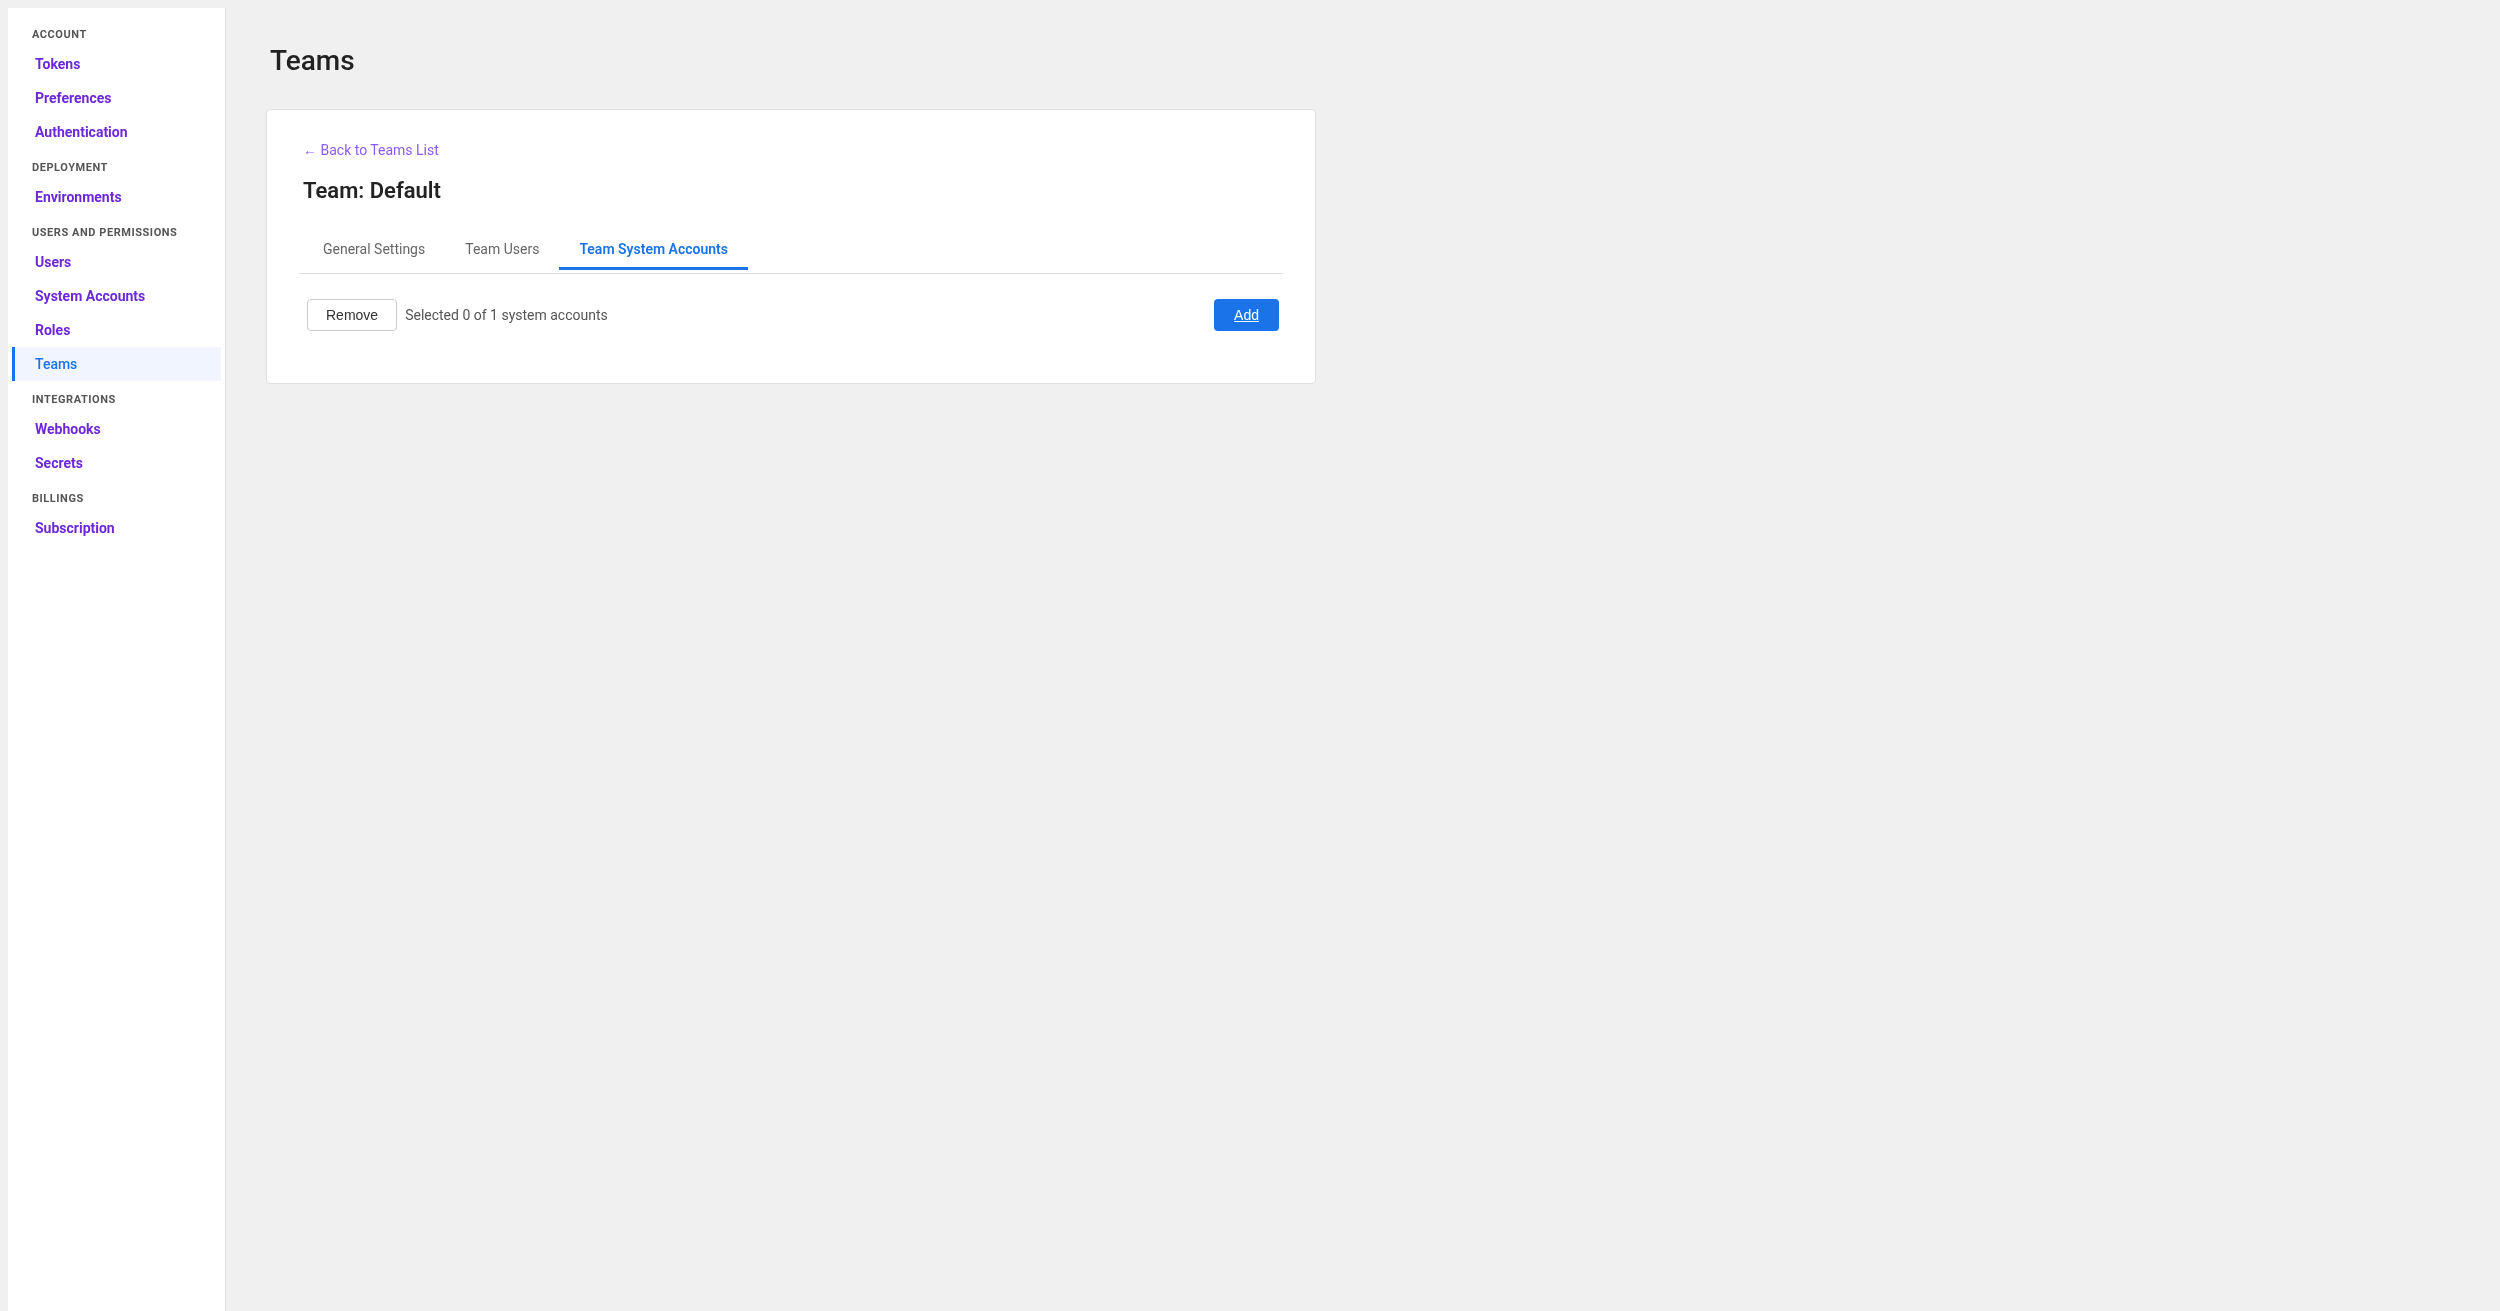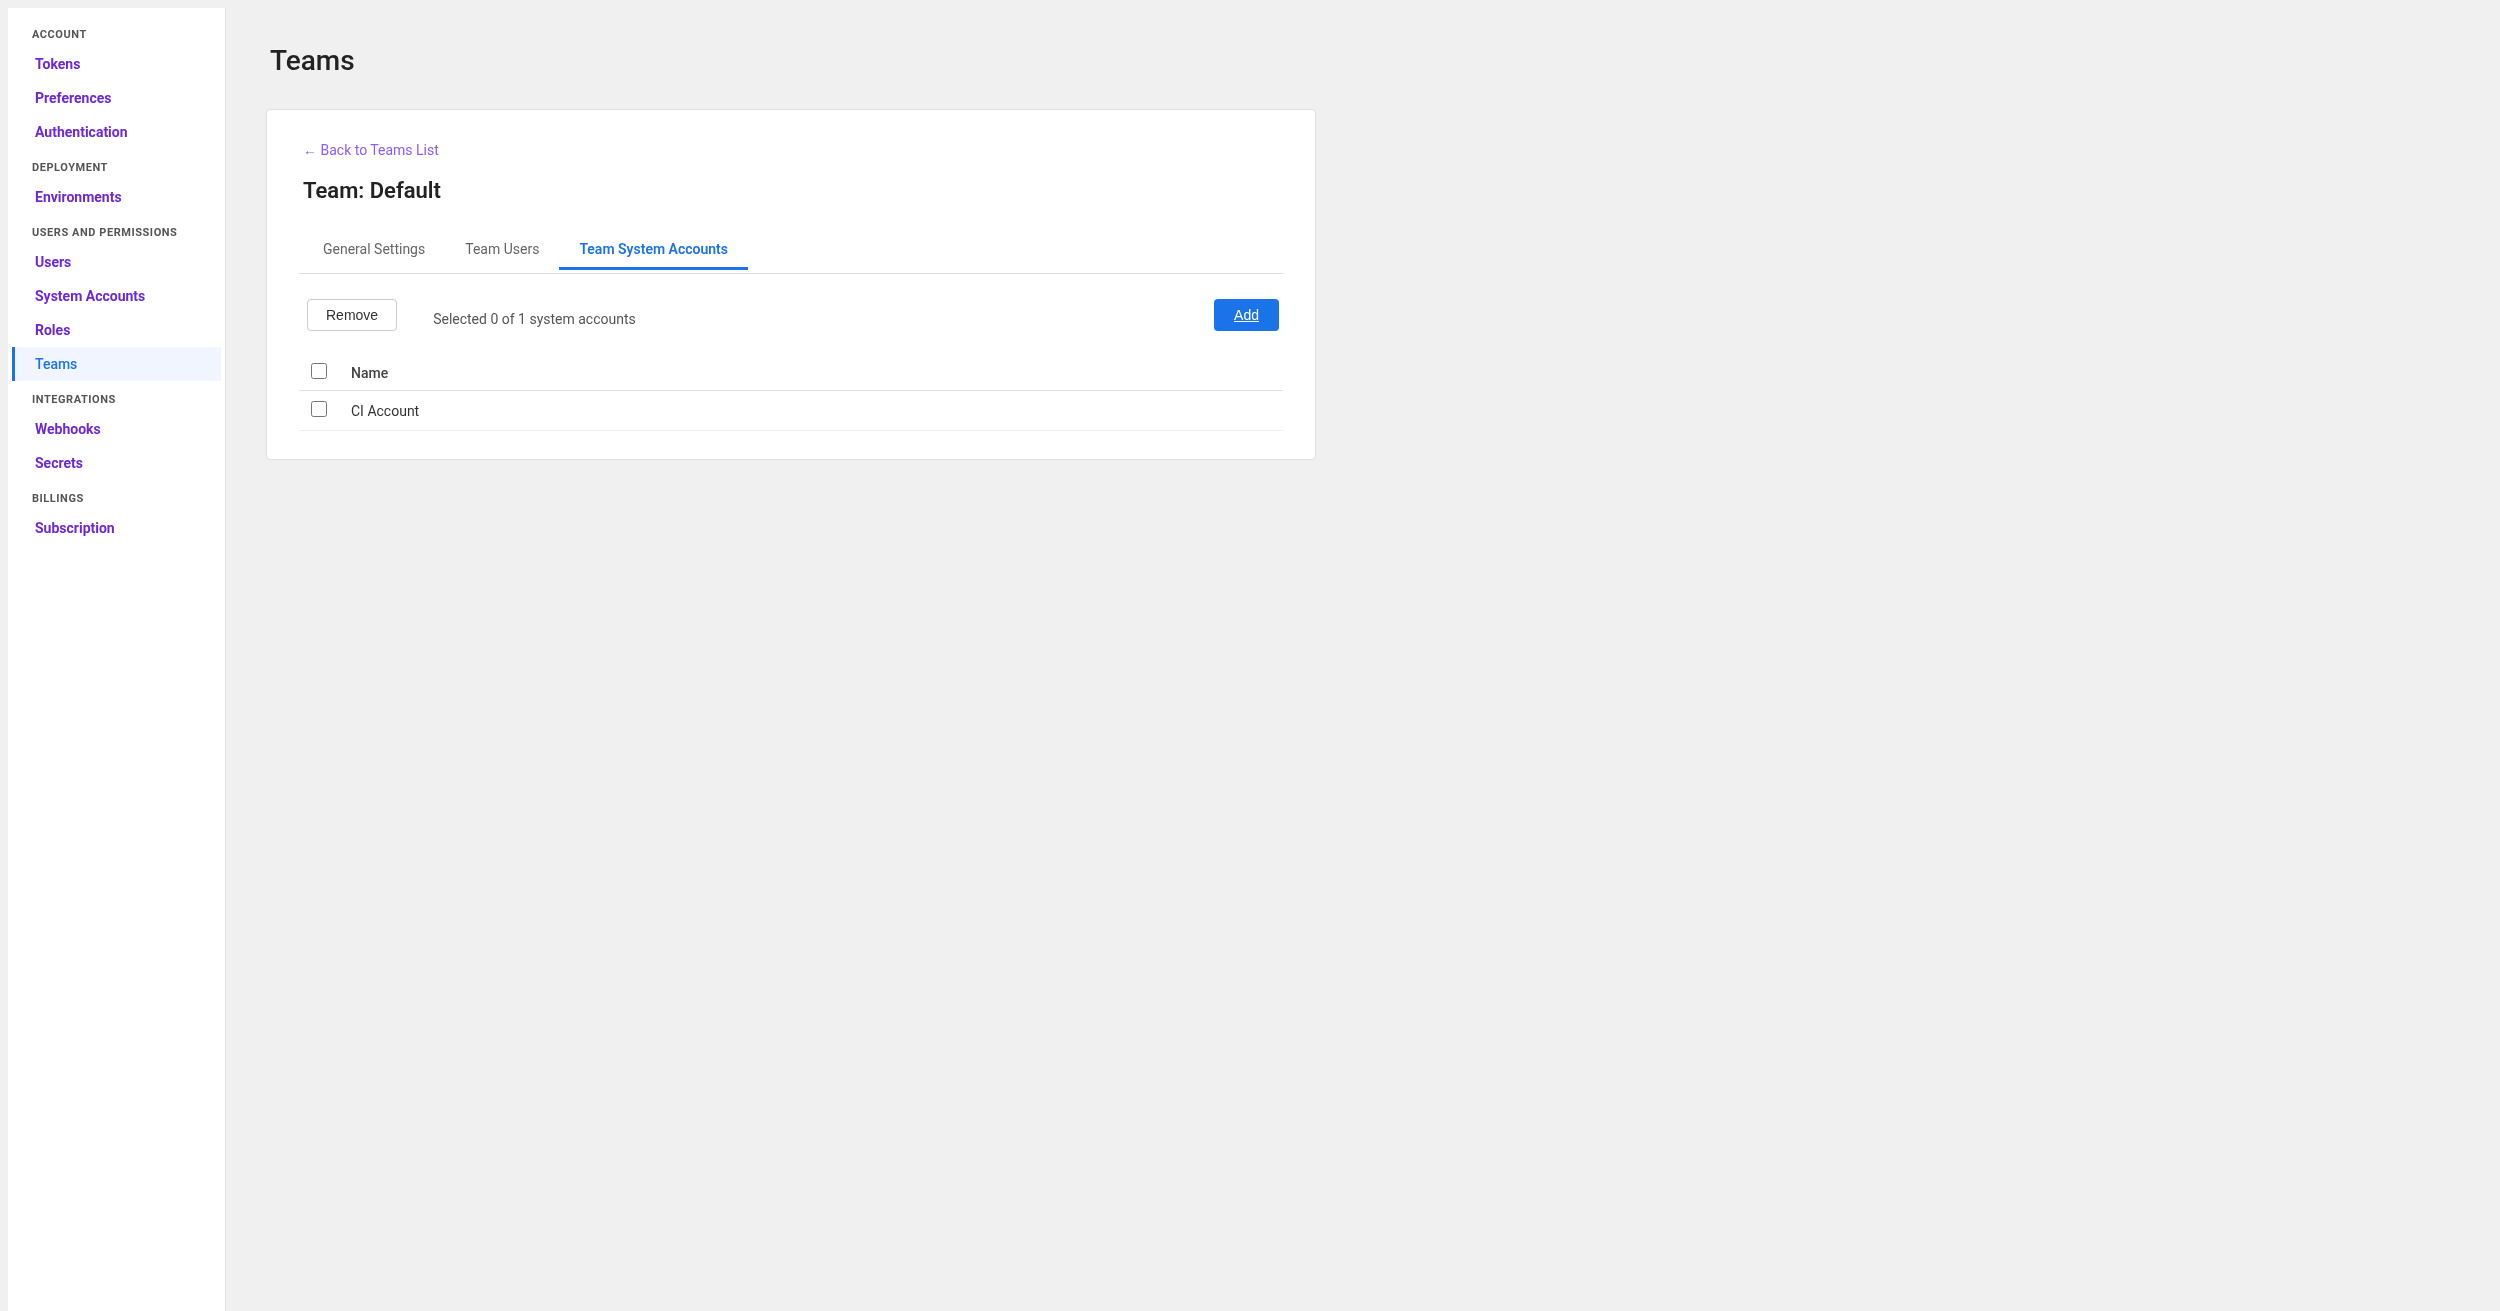--- a/index.html
+++ b/index.html
@@ -100,22 +100,22 @@
 
     
     .toolbar {
       display: flex;
       align-items: center;
       justify-content: space-between;
       margin-bottom: 16px;
     }
     .toolbar-left {
       display: flex;
-      align-items: flex-end;
-      gap: 32px;
+      align-items: center;
+      gap: 4px;
     }
     .remove-btn {
       padding: 7px 18px;
       font-size: 14px;
       border: 1px solid #ccc;
       background: #fff;
       border-radius: 4px;
       cursor: pointer;
       color: #333;
     }
@@ -208,32 +208,14 @@
     
     <div class="toolbar">
       <div class="toolbar-left">
         <button class="remove-btn">Remove</button>
         <span class="selected-text">Selected 0 of 1 system accounts</span>
       </div>
       <button class="add-btn">Add</button>
     </div>
 
     
-    <table class="accounts-table">
-      <thead>
-        <tr>
-          <th class="checkbox-col">
-            <input type="checkbox" style="">
-          </th>
-          <th class="col-name">Name</th>
-        </tr>
-      </thead>
-      <tbody id="accounts-tbody">
-      <tr>
-      <td class="checkbox-col">
-        <input type="checkbox" style="">
-      </td>
-      <td>CI Account</td>
-    </tr>
-        </tbody>
-    </table>
   </div>
 </main>
 
 </body></html>

